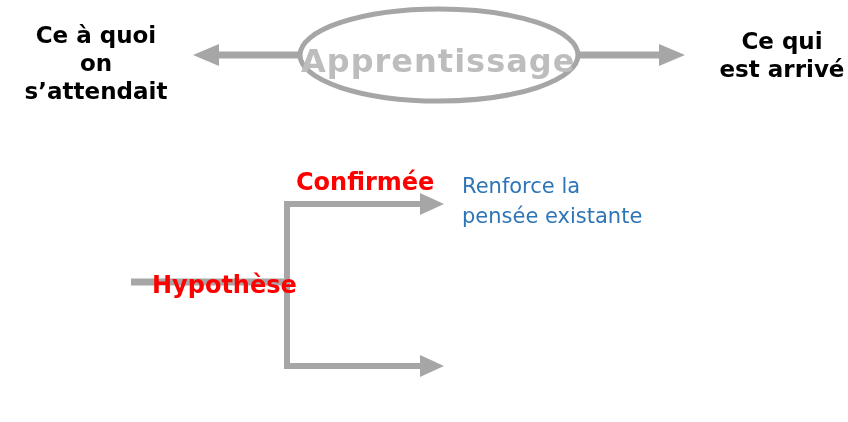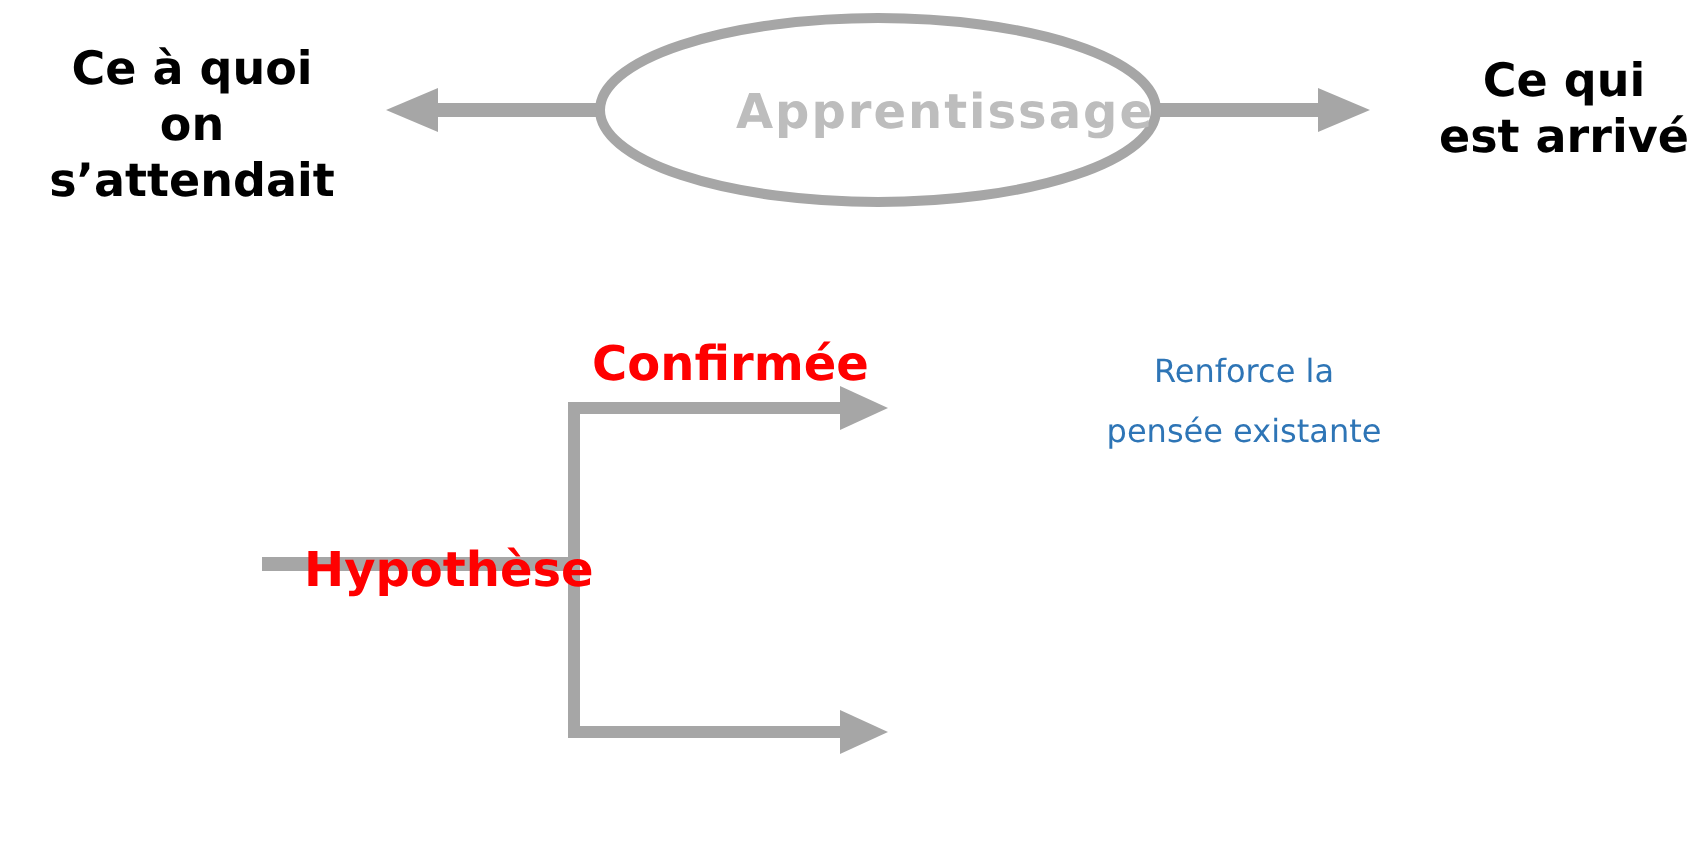--- a/index.html
+++ b/index.html
@@ -18,44 +18,43 @@
   #connector-svg {
     position: absolute;
     left: 0;
     top: 0;
     width: 848px;
     height: 422px;
   }
   .label {
     position: absolute;
     white-space: pre-line;
-    text-align: center;
   }
   .black-label {
     color: #000000;
     font-size: 23px;
     line-height: 28px;
     font-weight: 600;
     text-align: center;
   }
   .ellipse-label {
     color: #BDBDBD;
-    font-size: 24px;
+    font-size: 32px;
     font-weight: bold;
     letter-spacing: 1px;
-    text-align: right;
+    text-align: left;
   }
   .red-label {
     color: #FF0000;
     font-size: 24px;
     font-weight: 600;
   }
   .blue-label {
     color: #2E75B6;
-    font-size: 16px;
+    font-size: 21px;
     line-height: 30px;
     font-weight: 500;
   }
 </style>
 </head>
 <body>
 
 <div id="canvas">
 
   <svg id="connector-svg" viewBox="0 0 848 422" xmlns="http://www.w3.org/2000/svg">

